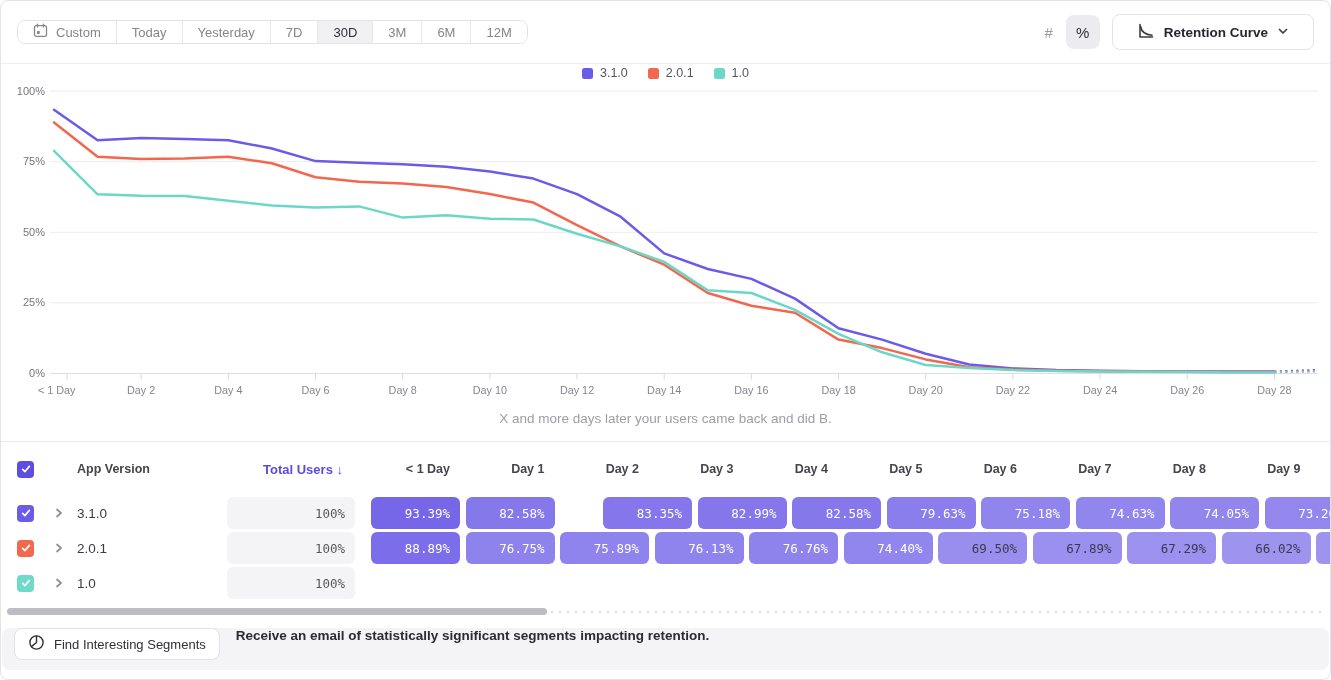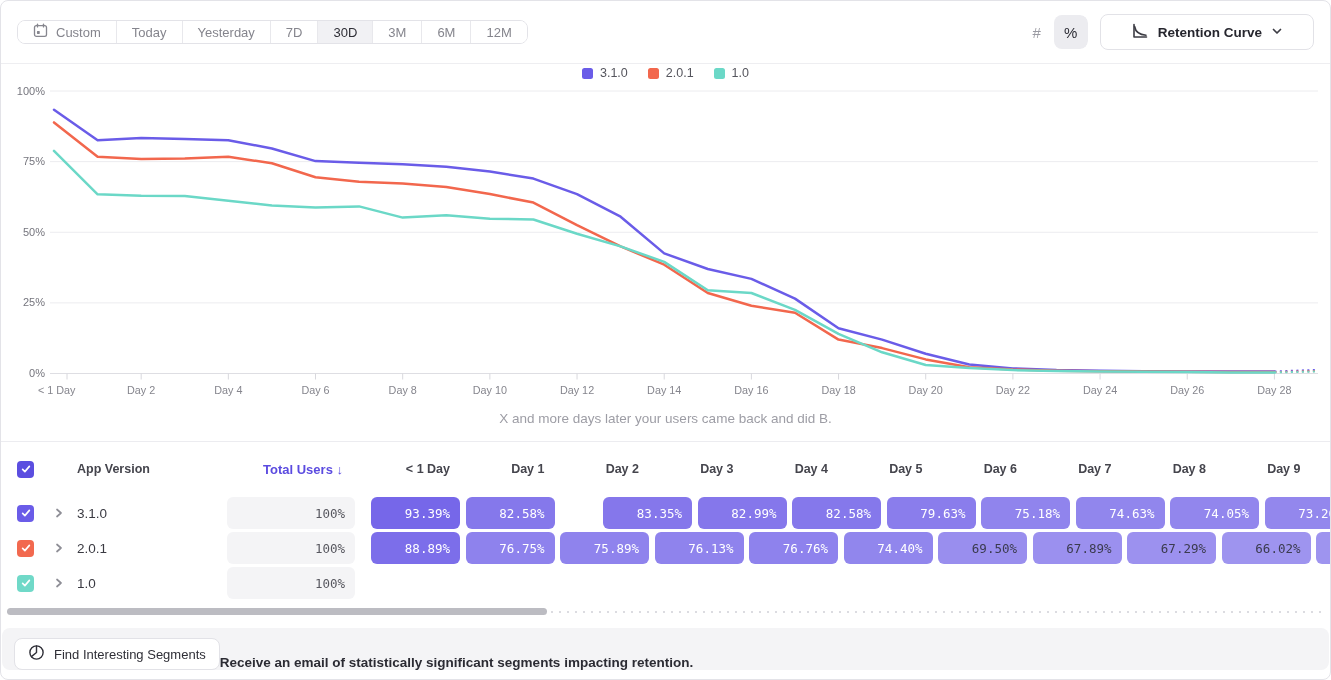--- a/index.html
+++ b/index.html
@@ -10,21 +10,21 @@
   
   .toolbar { height:63px; border-bottom:1px solid #eeeef1; display:flex; align-items:center; justify-content:space-between; padding:0 16px; }
   .range-group { display:flex; border:1px solid #e3e3e8; border-radius:8px; overflow:hidden; height:24px; }
   .range-btn { display:flex; align-items:center; gap:8px; padding:0 15px; font-size:13px; color:#85858d; background:#fff; border:none; border-right:1px solid #e8e8ec; cursor:pointer; font-family:inherit; white-space:nowrap; }
   .range-btn:last-child { border-right:none; }
   .range-btn.selected { background:#f1f1f4; color:#2d2d35; font-weight:normal; }
   .toolbar-right { display:flex; align-items:center; gap:12px; }
   .mode-group { display:flex; border-radius:8px; overflow:hidden; height:34px; }
   .mode-btn { width:34px; font-size:15px; color:#9a9aa2; background:#fff; border:none; cursor:pointer; font-family:inherit; }
   .mode-btn.selected { background:#ececf0; color:#2d2d35; border-radius:8px; }
-  .dropdown { display:flex; align-items:center; gap:9px; height:36px; padding:0 30px; border:1px solid #e2e2e7; border-radius:8px; background:#fff; cursor:pointer; font-family:inherit; font-size:13.5px; font-weight:bold; color:#26262e; }
+  .dropdown { display:flex; align-items:center; gap:9px; height:36px; padding:0 24px; border:1px solid #e2e2e7; border-radius:8px; background:#fff; cursor:pointer; font-family:inherit; font-size:13.5px; font-weight:bold; color:#26262e; }
 
   
   .chart-section { position:relative; height:377px; }
   .legend { position:absolute; top:2px; left:0; width:100%; display:flex; justify-content:center; gap:20px; z-index:2; }
   .legend-item { display:flex; align-items:center; gap:7px; font-size:12.5px; color:#55555d; cursor:pointer; }
   .legend-swatch { width:11px; height:11px; border-radius:2.5px; }
   #chart-svg { position:absolute; top:0; left:0; }
   .subtitle { position:absolute; top:347px; left:0; width:100%; text-align:center; font-size:13.5px; color:#9d9da5; }
 
   
@@ -43,21 +43,21 @@
   .h-day { width:89px; margin-right:5.5px; flex:0 0 89px; text-align:right; padding-right:10px; font-size:12.5px; font-weight:bold; color:#45454d; }
   .cell { width:89px; flex:0 0 89px; margin-right:5.5px; height:32px; border-radius:6px; display:flex; align-items:center; justify-content:flex-end; padding-right:10px; font-family:"DejaVu Sans Mono", monospace; font-size:12.5px; }
   .total-cell { width:128px; height:32px; border-radius:6px; background:#f4f4f6; display:inline-flex; align-items:center; justify-content:flex-end; padding-right:10px; font-family:"DejaVu Sans Mono", monospace; font-size:12.5px; color:#57575f; margin-right:6px; }
 
   
   .scrollbar { position:relative; height:8px; margin:9px 6px 0; }
   .scroll-track { position:absolute; top:3px; left:0; right:0; height:2px; background-image:repeating-linear-gradient(90deg,#dcdce1 0 2px, transparent 2px 8px); }
   .scroll-thumb { position:absolute; top:0; left:0; width:540px; height:7px; border-radius:4px; background:#bcbcc2; cursor:pointer; }
 
   
-  .footer { margin:12px 1px 0; height:42px; background:#f4f4f6; border-radius:8px; display:flex; align-items:flex-end; padding:0 12px; }
+  .footer { margin:12px 1px 0; height:42px; background:#f4f4f6; border-radius:8px; display:flex; align-items:flex-start; padding:0 12px; gap:16px; }
   .footer-btn { display:flex; align-items:center; gap:9px; height:32px; padding:0 13px; background:#fff; border:1px solid #e2e2e7; border-radius:8px; cursor:pointer; font-family:inherit; font-size:13px; color:#2f2f37; }
   .footer-msg { font-size:13.5px; font-weight:bold; color:#2b2b33; }
 </style>
 </head>
 <body>
 
 <div class="app">
 
   <div class="toolbar">
     <div class="range-group" id="range-group">

